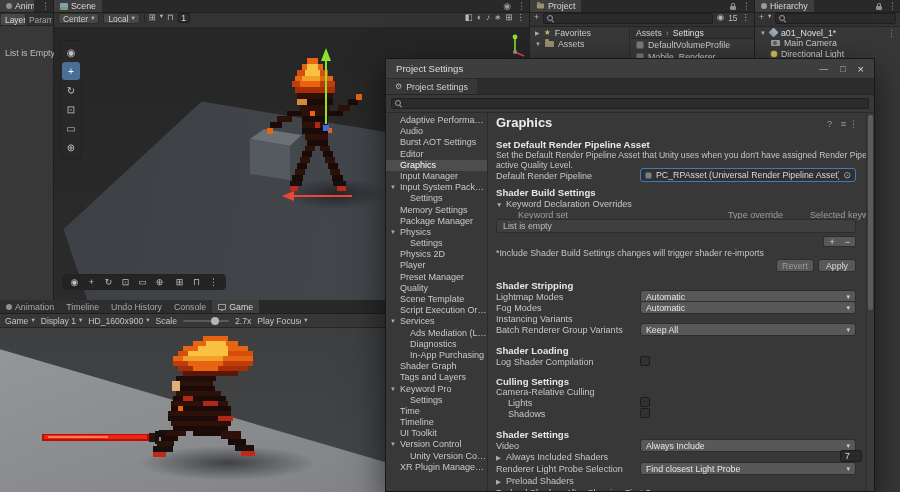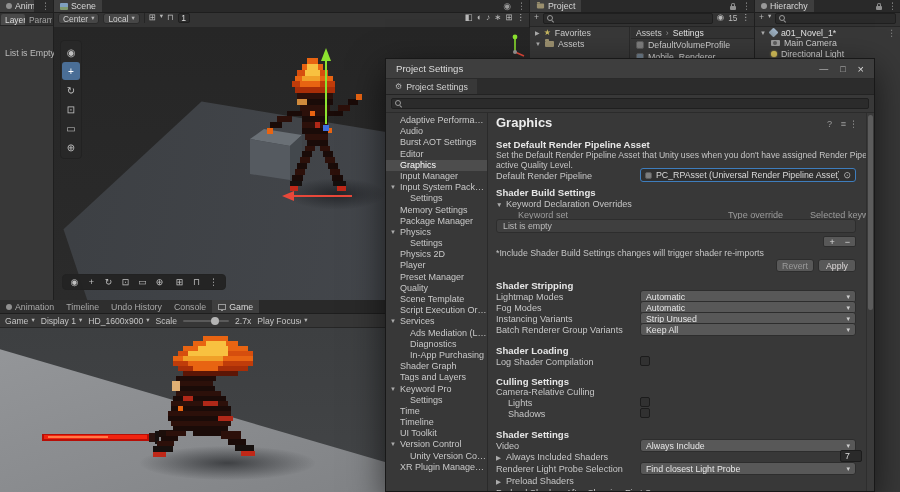--- a/index.html
+++ b/index.html
@@ -581,24 +581,20 @@
         <div class="dd" style="left:152px;top:177px;right:10px">
           <span>Automatic</span>
           <span class="caret">▾</span>
         </div>
         <div class="lbl" style="left:8px;top:190px">Fog Modes</div>
         <div class="dd" style="left:152px;top:188px;right:10px">
           <span>Automatic</span>
           <span class="caret">▾</span>
         </div>
         <div class="lbl" style="left:8px;top:201px">Instancing Variants</div>
-        <div class="dd" style="left:152px;top:199px;right:10px">
-          <span>Strip Unused</span>
-          <span class="caret">▾</span>
-        </div>
         <div class="lbl" style="left:8px;top:212px">Batch Renderer Group Variants</div>
         <div class="dd" style="left:152px;top:210px;right:10px">
           <span>Keep All</span>
           <span class="caret">▾</span>
         </div>
 
         <div class="sect" style="top:232px">Shader Loading</div>
         <div class="lbl" style="left:8px;top:244px">Log Shader Compilation</div>
         <div class="cb" style="left:152px;top:243px"></div>
 

